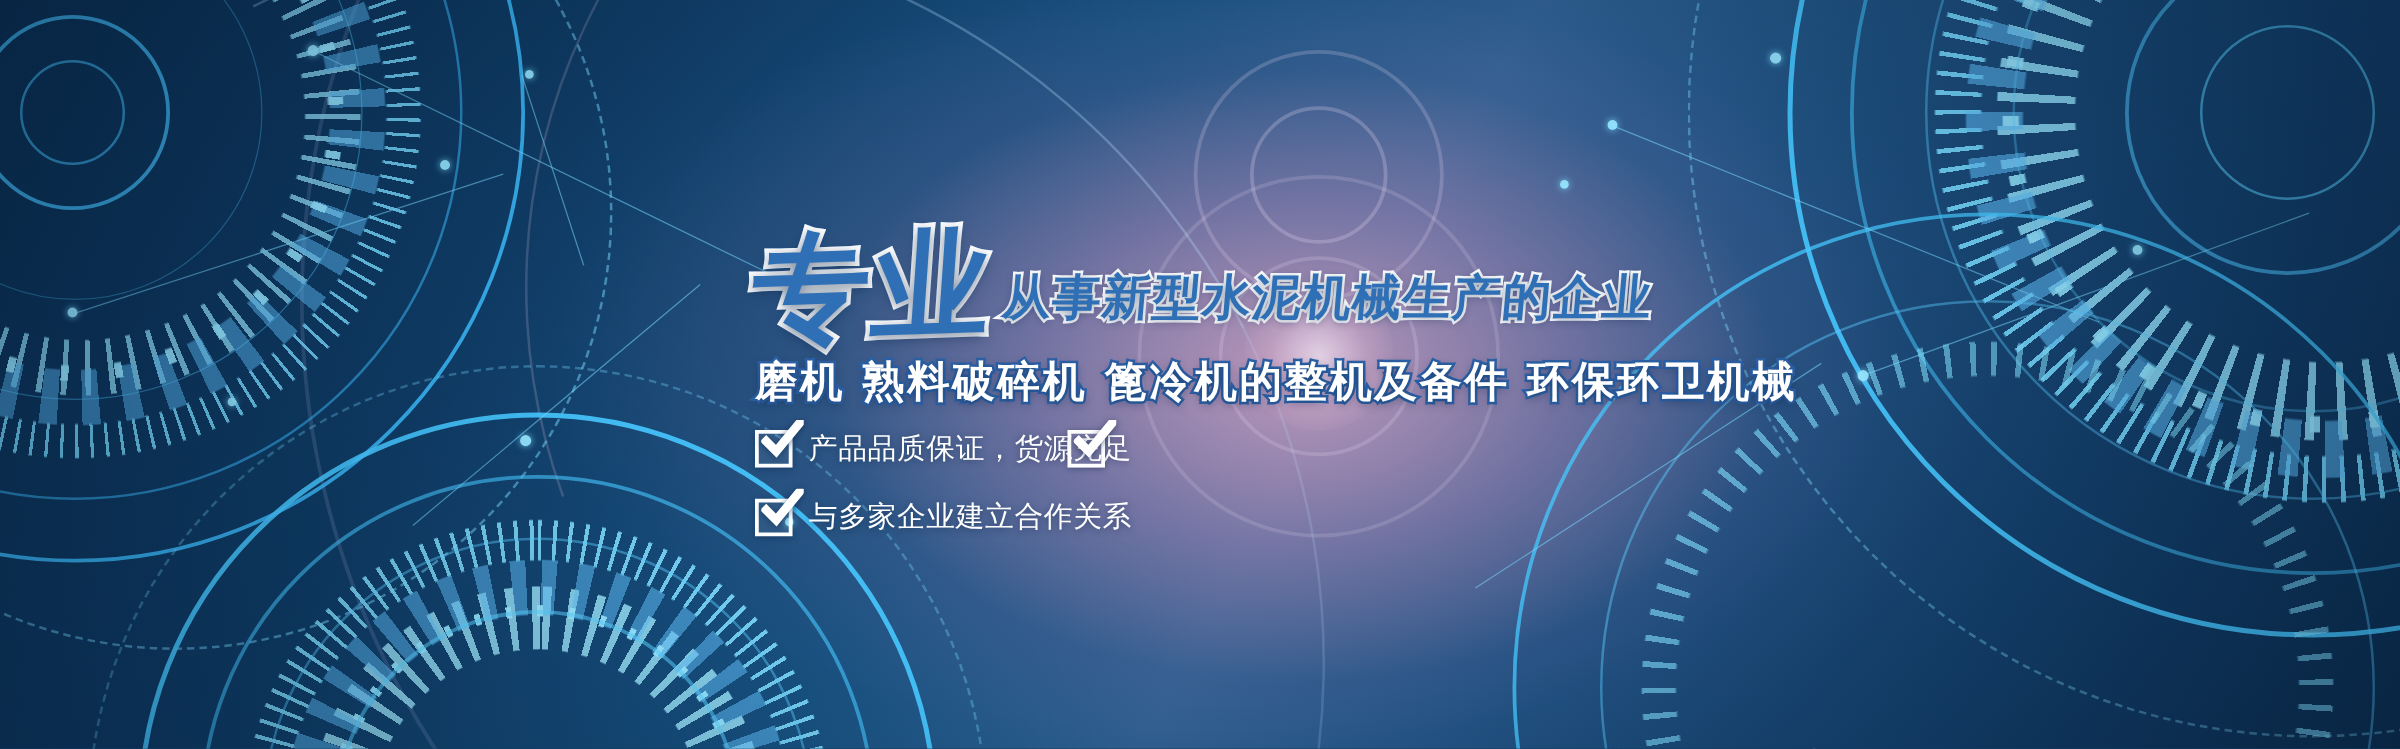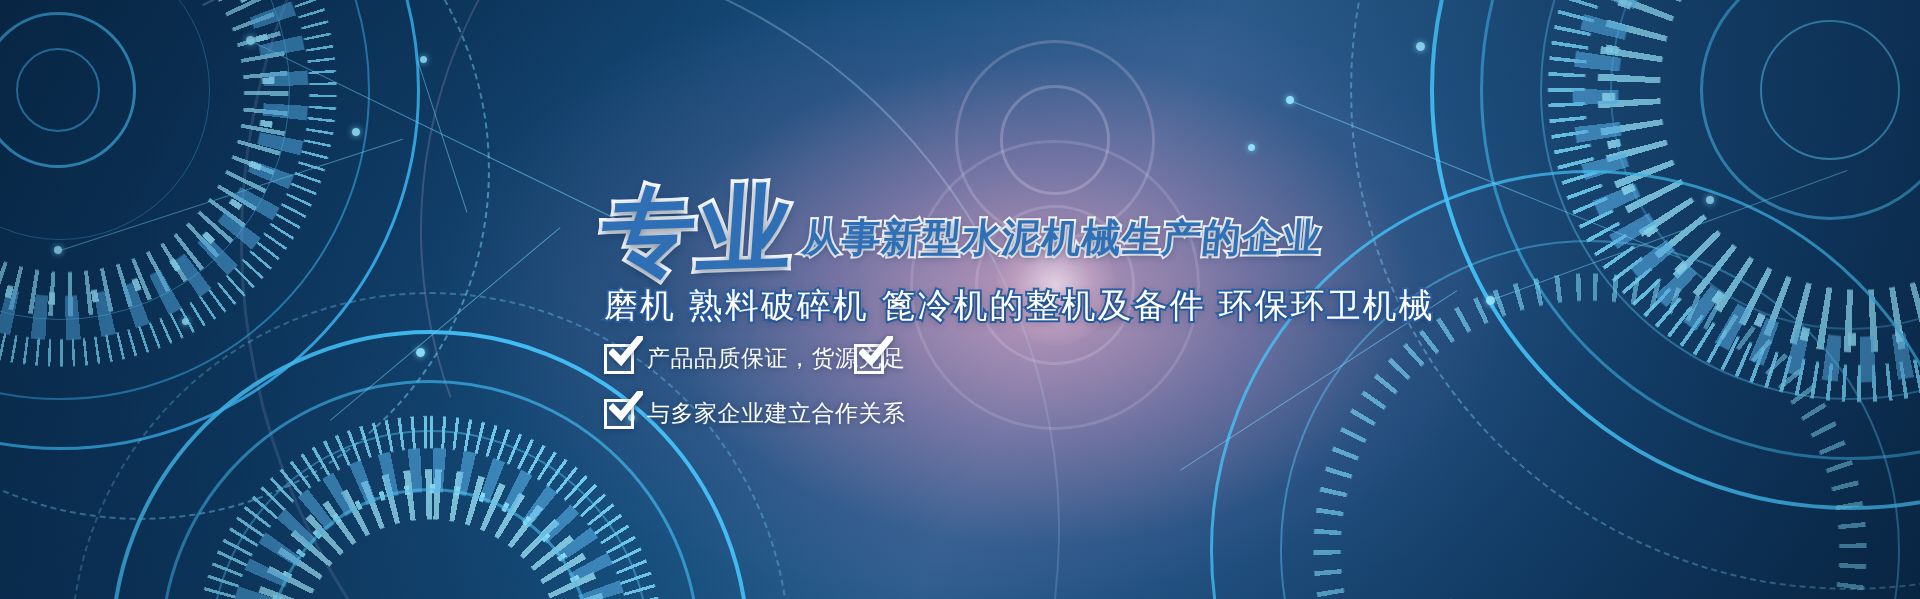--- a/index.html
+++ b/index.html
@@ -223,21 +223,21 @@
     font-size:39px; font-weight:bold; letter-spacing:1px; white-space:nowrap;
     color:#2f6fb5;
     -webkit-text-stroke:4px #ffffff;
     paint-order:stroke fill;
     transform:skewX(-5deg);
     text-shadow:0 2px 7px rgba(10,35,70,0.45);
   }
 
   .product-line {
     position:absolute; left:604px; top:283px;
-    font-size:34px; font-weight:normal; letter-spacing:2px; white-space:nowrap;
+    font-size:34px; font-weight:bold; letter-spacing:2px; white-space:nowrap;
     color:#ffffff;
     -webkit-text-stroke:4px #2d62a8;
     paint-order:stroke fill;
     text-shadow:0 2px 8px rgba(10,35,70,0.5);
   }
 
   .features { position:absolute; left:604px; top:343px; width:560px; }
   .feat-row { display:flex; align-items:center; margin-bottom:24px; }
   .feat-item { display:flex; align-items:center; }
   .feat-item.f1 { width:250px; }

